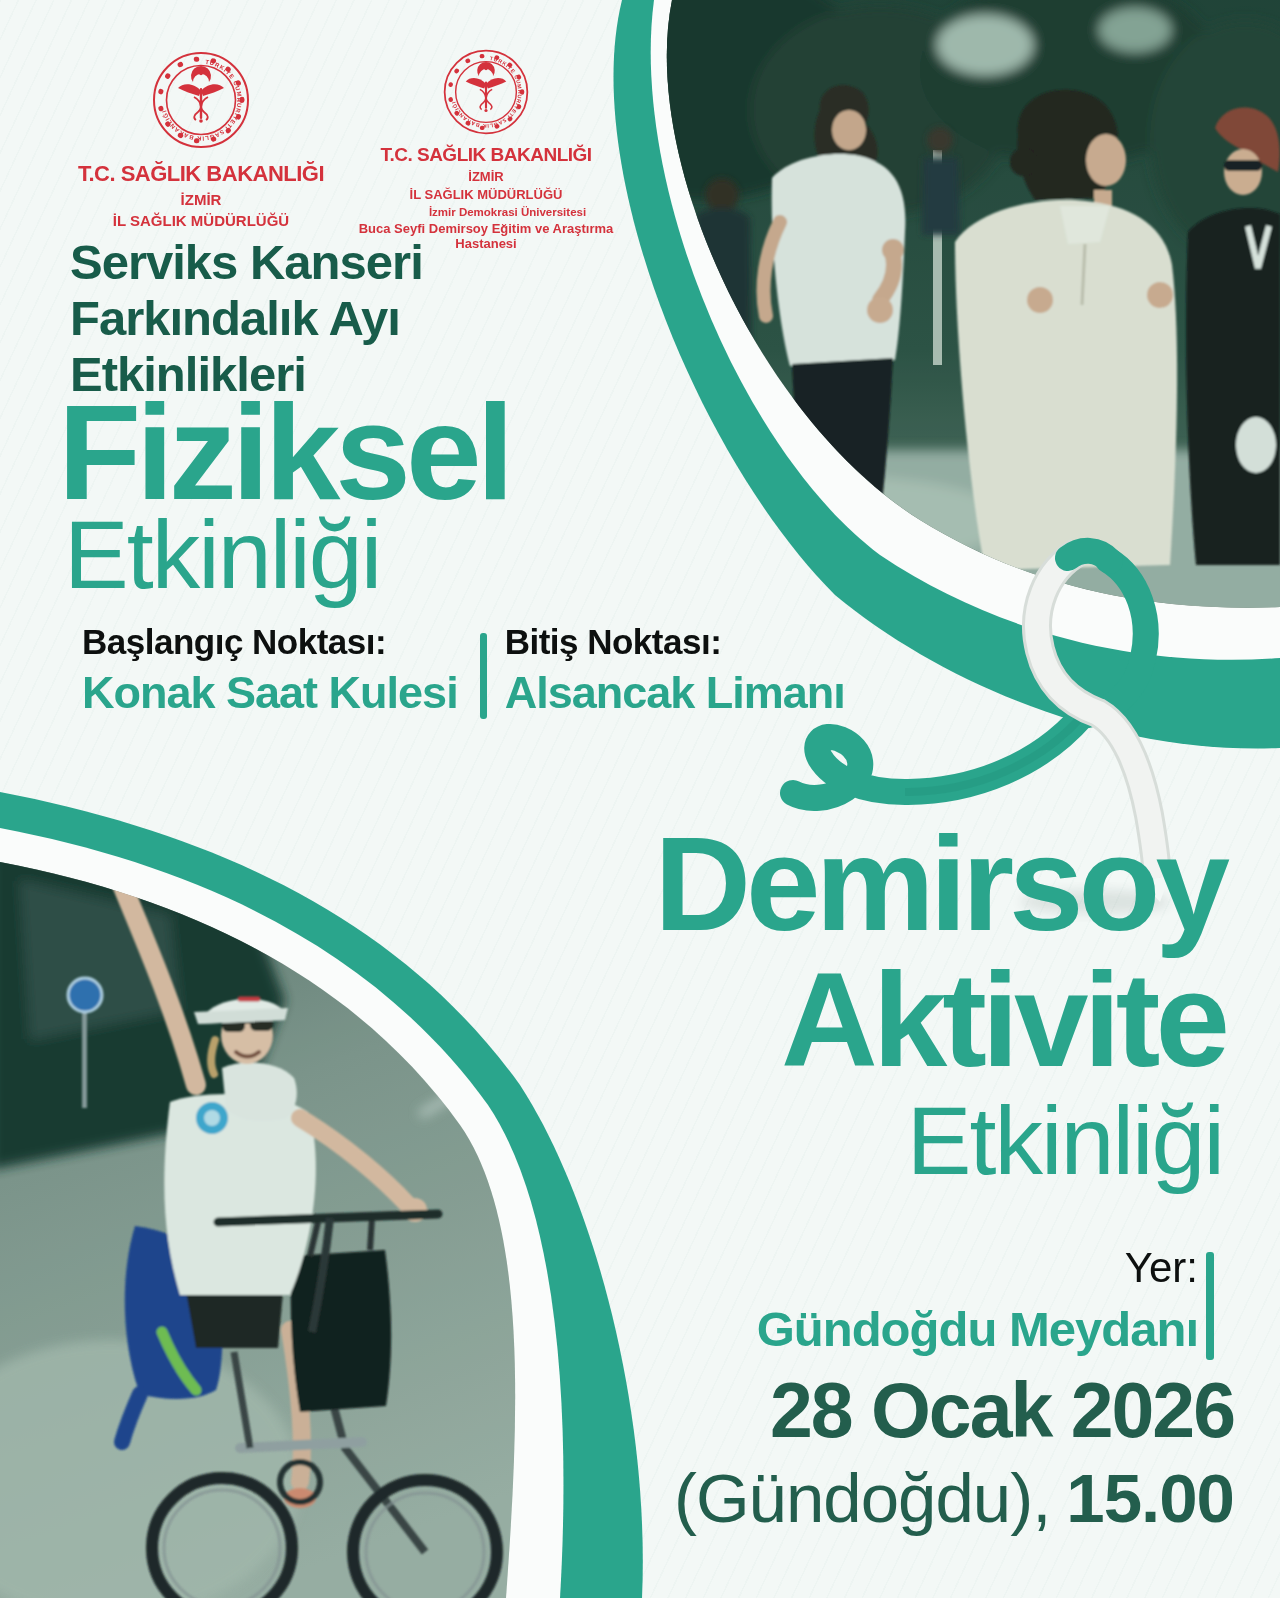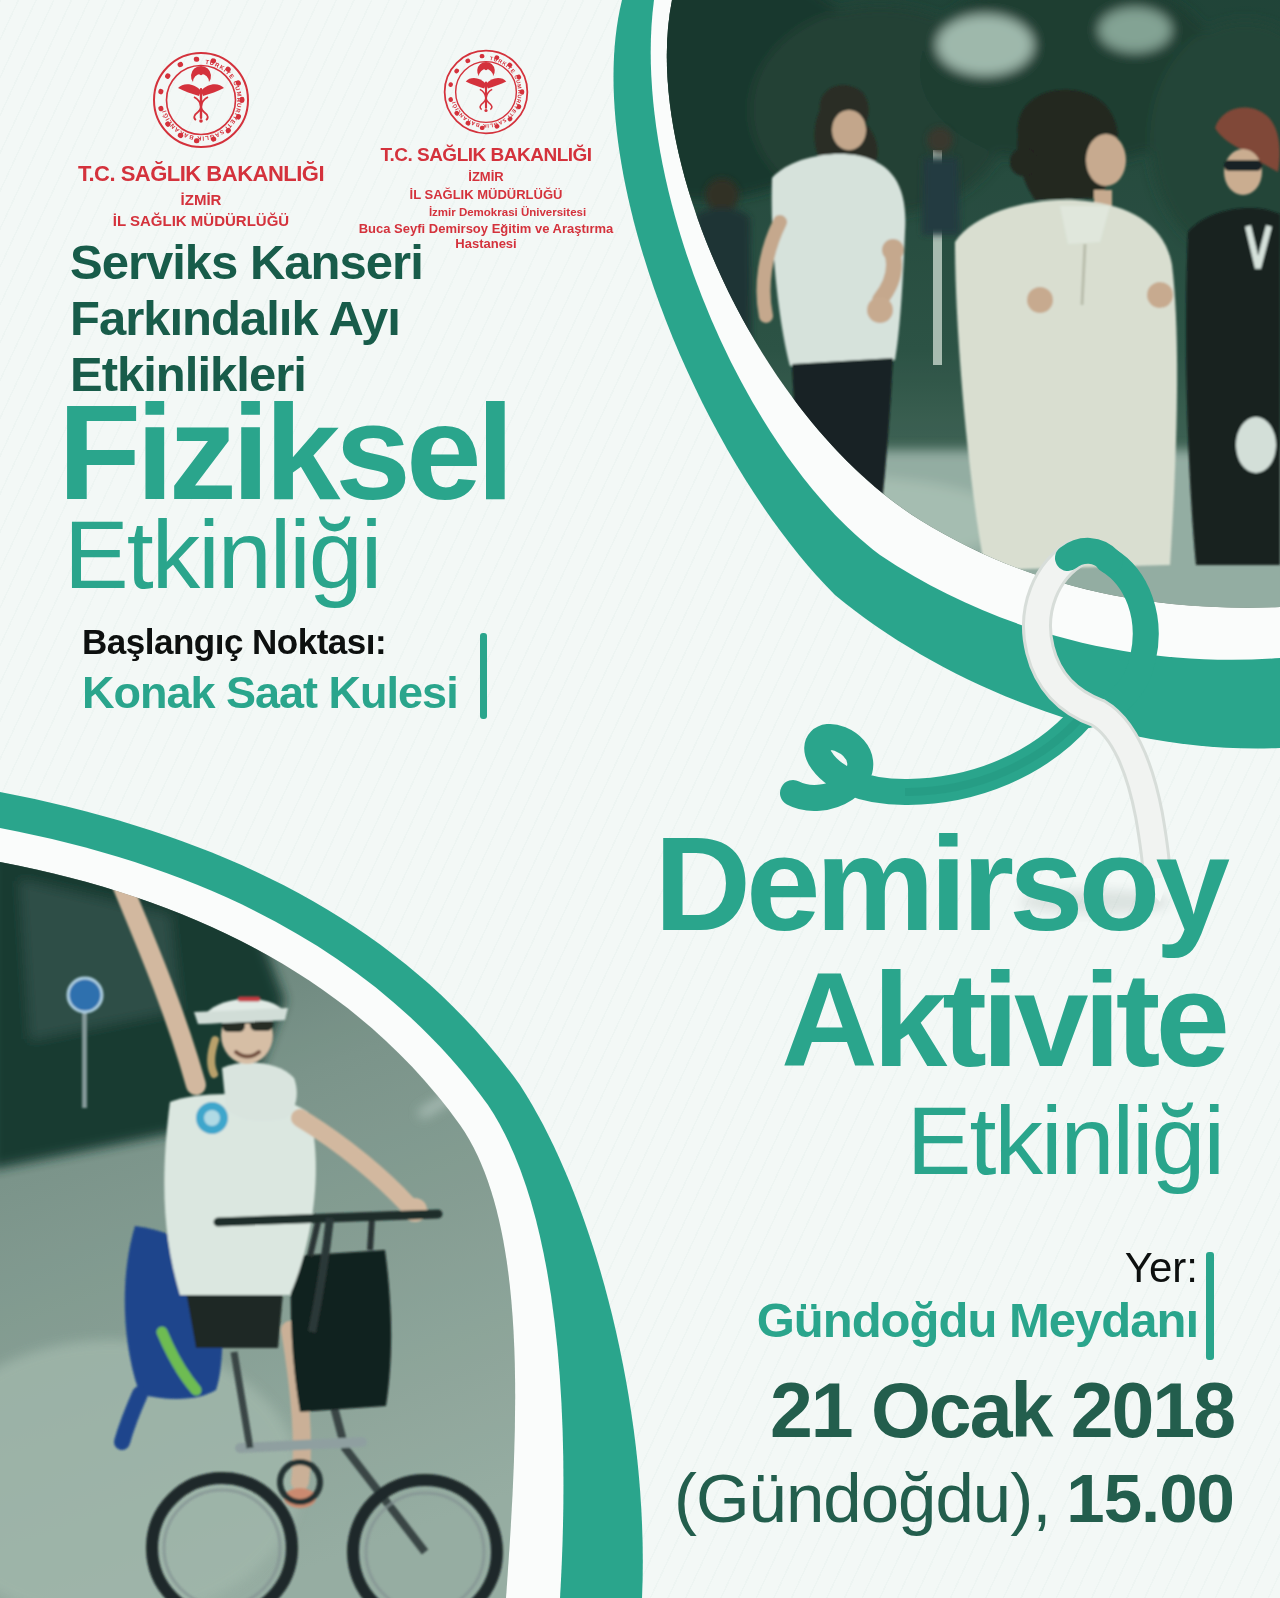--- a/index.html
+++ b/index.html
@@ -56,21 +56,21 @@
   .point-col .pt-value{font-size:45px;font-weight:800;color:var(--teal);letter-spacing:-1px;margin-top:5px;}
   .v-divider{width:7px;height:86px;background:var(--teal);border-radius:3px;margin:2px 18px 0 22px;}
 
   
   .title-activity{right:55px;top:816px;text-align:right;color:var(--teal);
     font-size:134px;line-height:136px;font-weight:800;letter-spacing:-5px;}
   .title-activity-sub{right:57px;top:1092px;text-align:right;color:var(--teal);
     font-size:97px;line-height:1;font-weight:300;letter-spacing:-2px;}
   .venue{right:82px;top:1244px;text-align:right;}
   .venue-label{font-size:42px;font-weight:400;color:var(--ink);}
-  .venue-value{font-size:49px;font-weight:800;color:var(--teal);letter-spacing:-1px;text-align:center;}
+  .venue-value{font-size:49px;font-weight:800;color:var(--teal);letter-spacing:-1px;margin-top:9px;text-align:center;}
   .venue-bar{position:absolute;left:1206px;top:1252px;width:8px;height:108px;
     background:var(--teal);border-radius:3px;z-index:3;}
   .date-block{right:46px;top:1366px;text-align:right;color:var(--date-green);}
   .date-line1{font-size:77px;font-weight:800;letter-spacing:-2px;}
   .date-line2{font-size:69px;margin-top:4px;letter-spacing:-1px;}
   .daytime-light{font-weight:300;}
   .daytime-bold{font-weight:800;margin-left:16px;}
 </style>
 </head>
 <body>
@@ -312,34 +312,38 @@
 
   <div class="txt title-bike">Fiziksel</div>
   <div class="txt title-bike-sub">Etkinliği</div>
 
   <div class="txt points-row">
     <div class="point-col">
       <div class="pt-label">Başlangıç Noktası:</div>
       <div class="pt-value">Konak Saat Kulesi</div>
     </div>
     <div class="v-divider"></div>
+    <div class="point-col">
+      <div class="pt-label">Bitiş Noktası:</div>
+      <div class="pt-value">Alsancak Limanı</div>
+    </div>
   </div>
 
   <div class="txt title-activity">
     <div>Demirsoy</div>
     <div>Aktivite</div>
   </div>
   <div class="txt title-activity-sub">Etkinliği</div>
 
   <div class="txt venue">
     <div class="venue-label">Yer:</div>
     <div class="venue-value">Gündoğdu Meydanı</div>
   </div>
   <div class="venue-bar"></div>
 
   <div class="txt date-block">
-    <div class="date-line1">21 Ocak 2018</div>
+    <div class="date-line1">28 Ocak 2026</div>
     <div class="date-line2">
       <span class="daytime-light">(Gündoğdu),</span><span class="daytime-bold">15.00</span>
     </div>
   </div>
 
 </div>
 
 </body></html>

